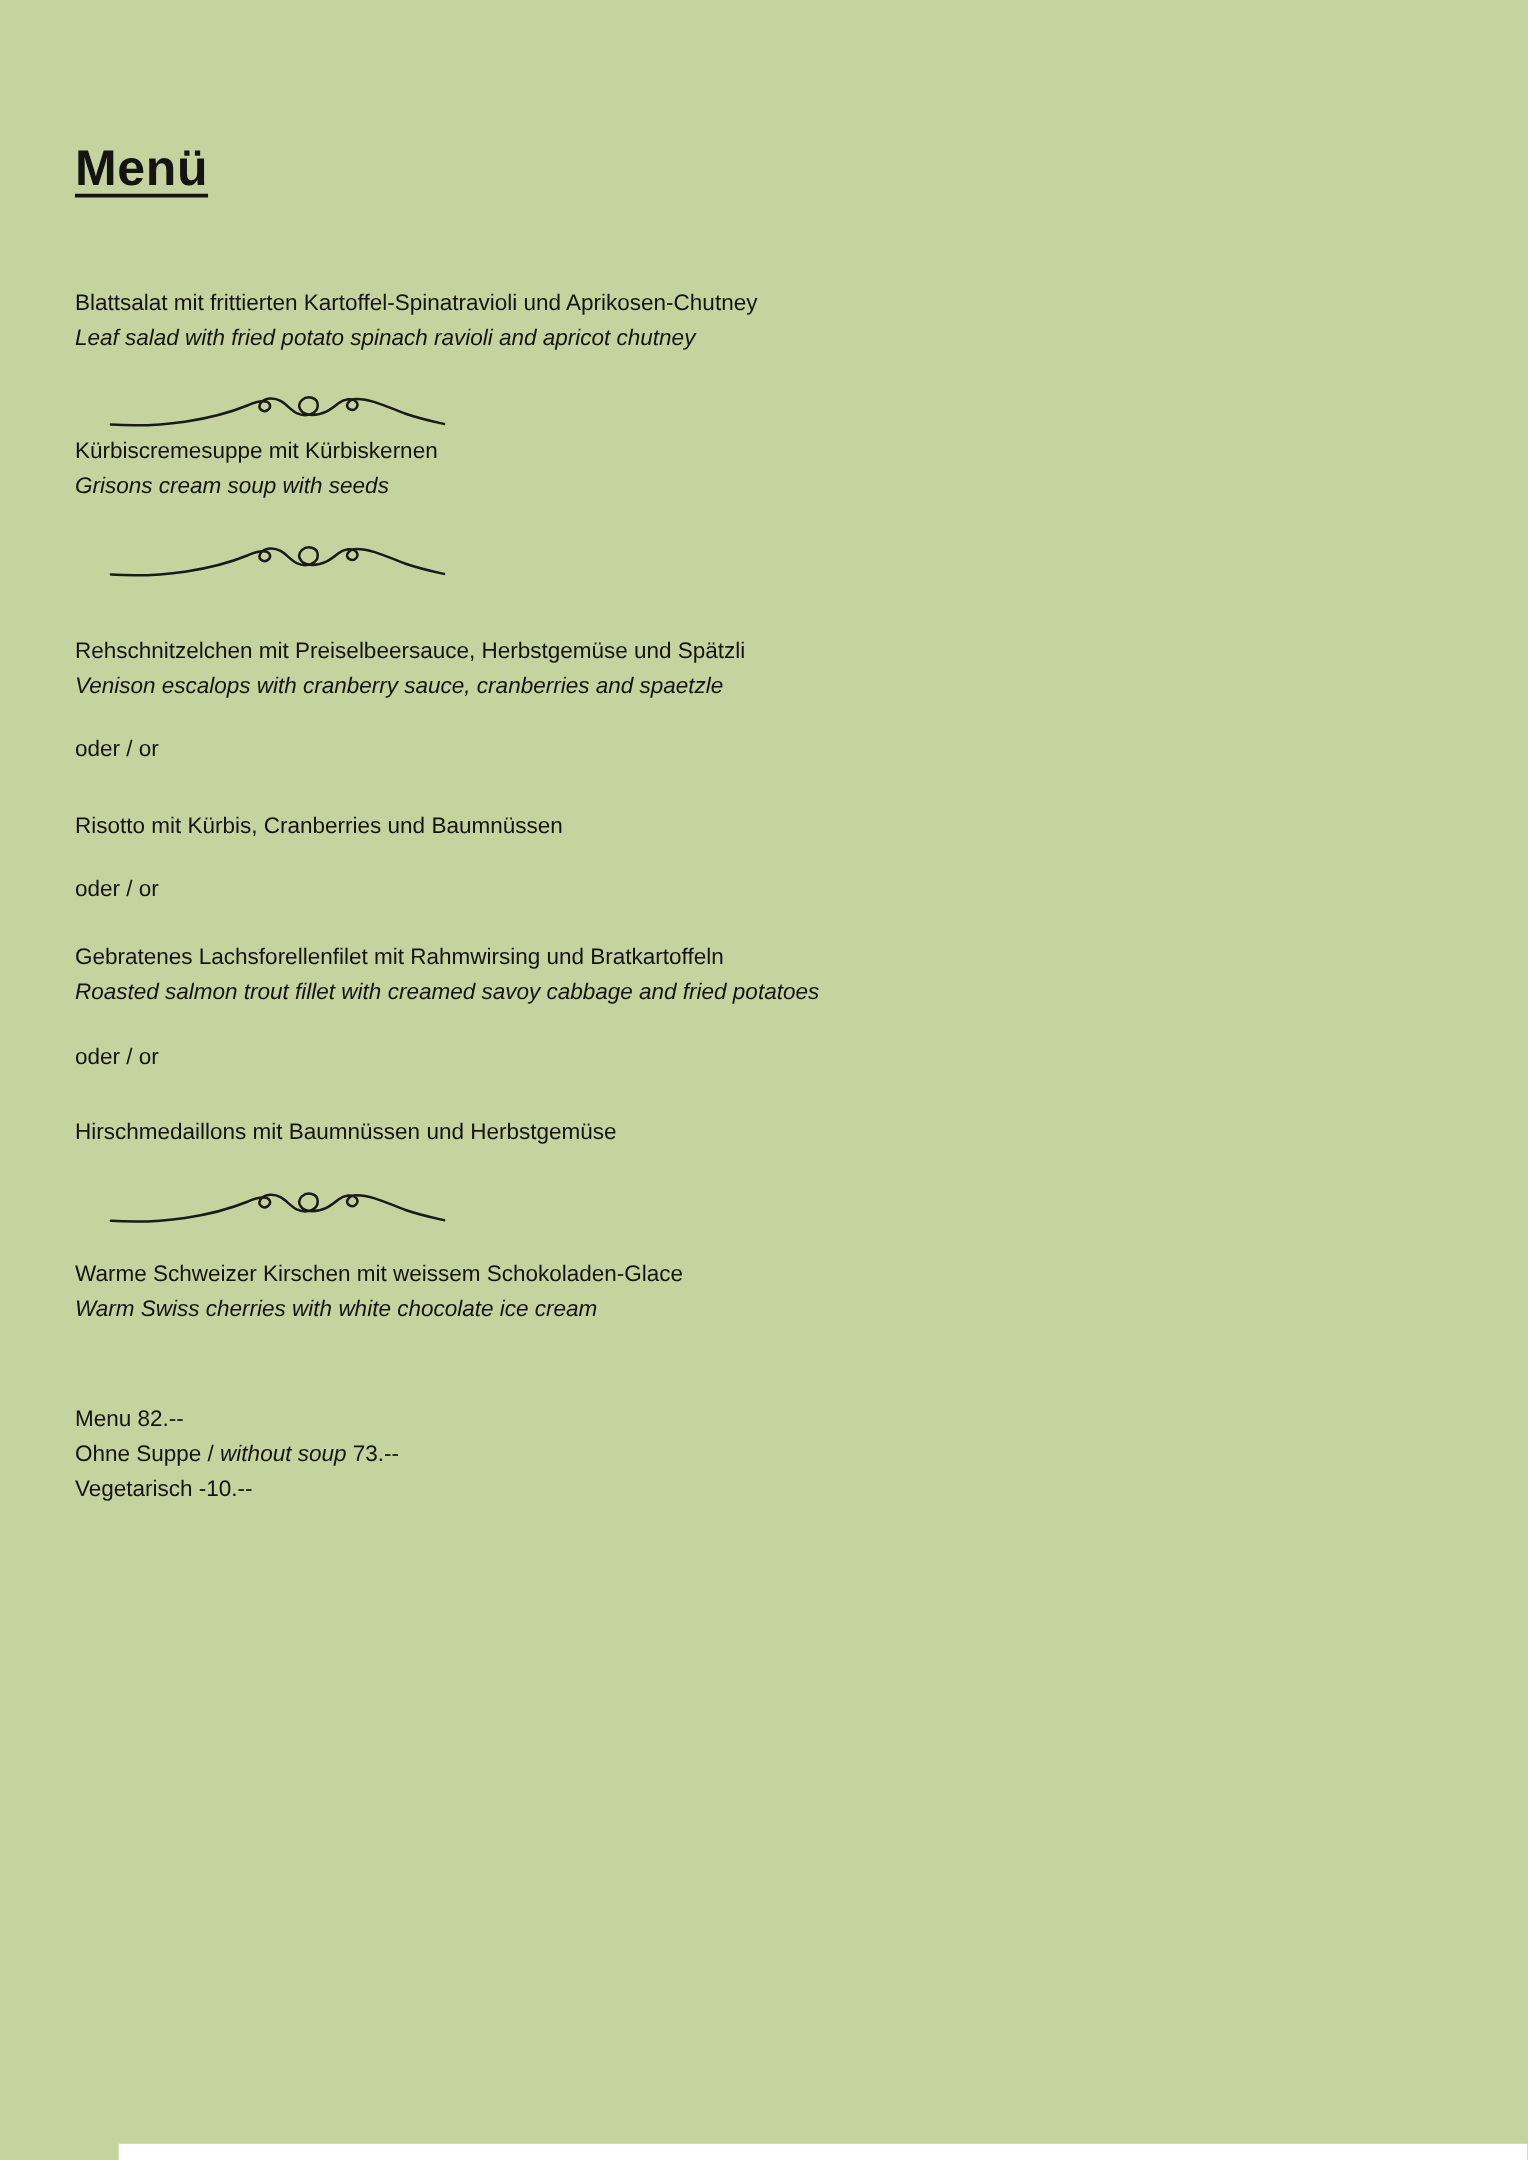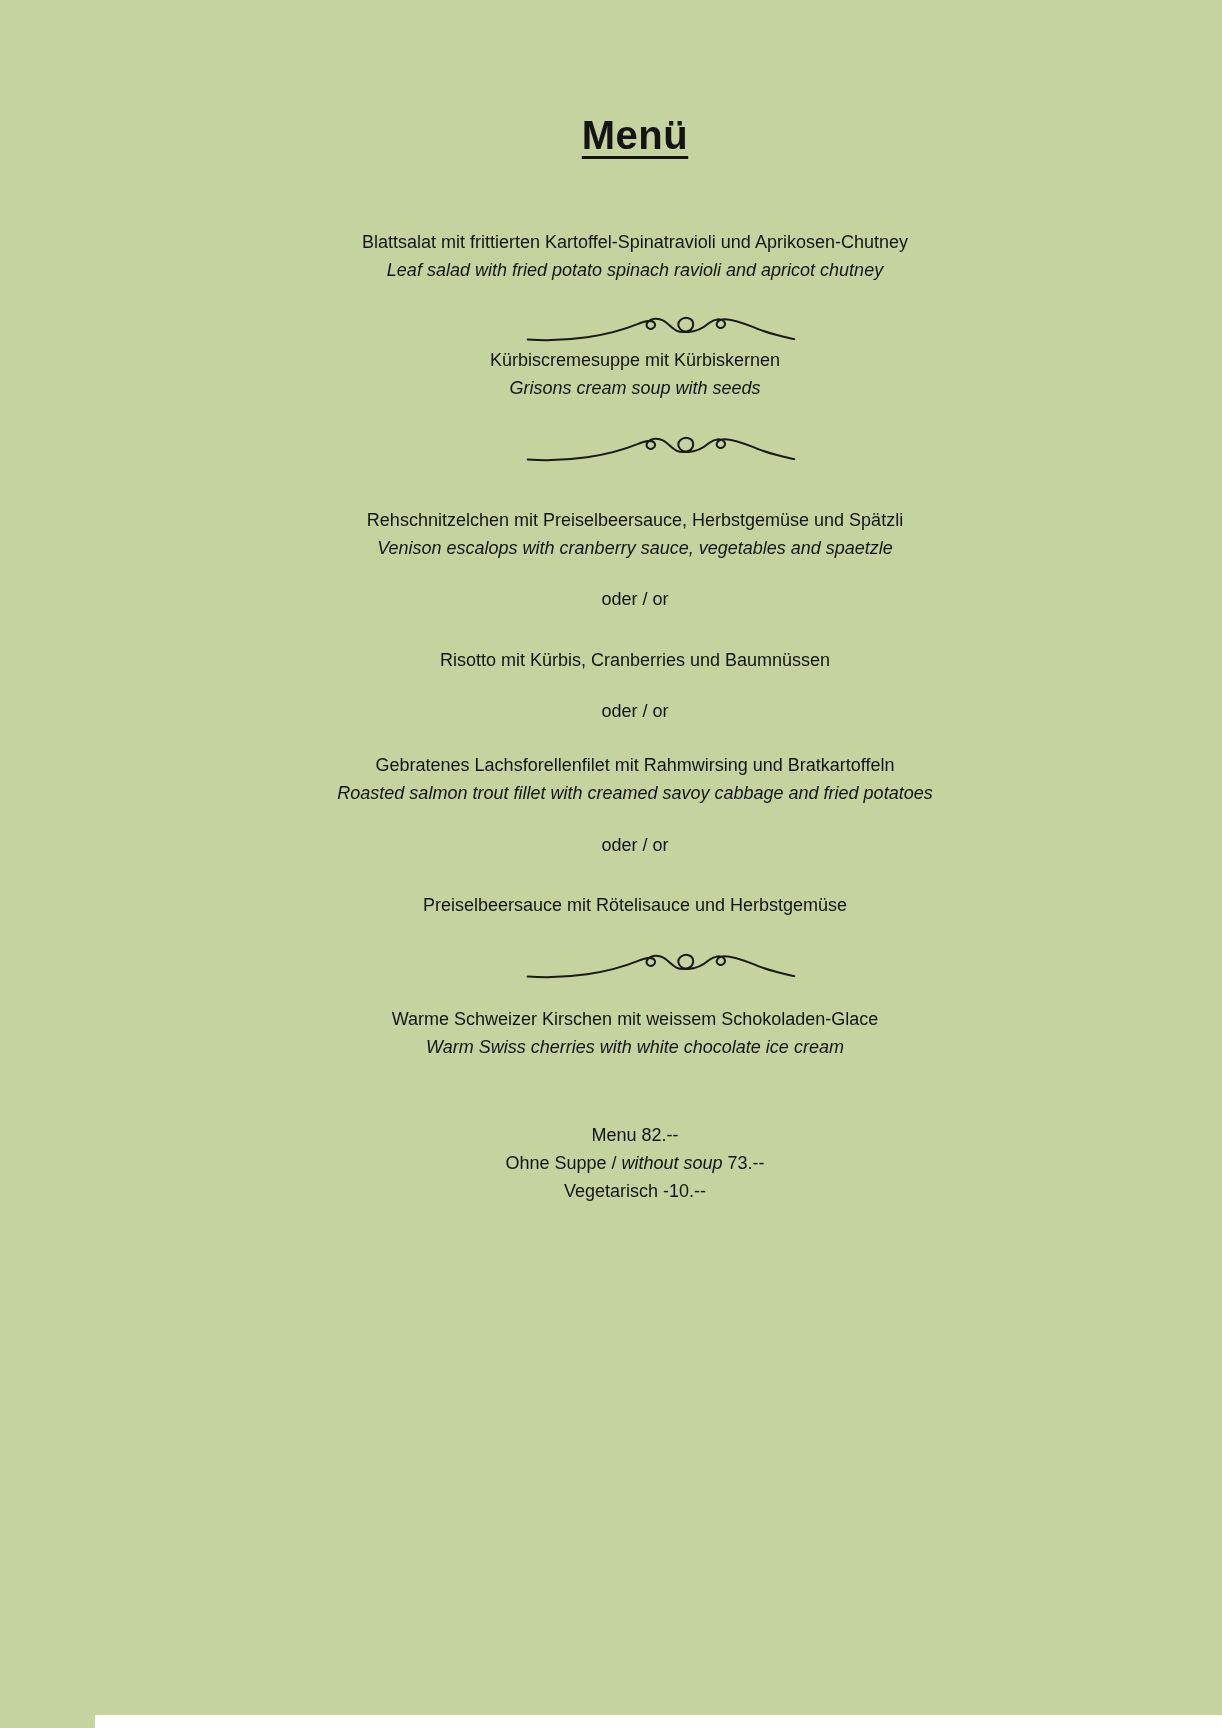--- a/index.html
+++ b/index.html
@@ -9,22 +9,21 @@
   body {
     width: 1222px;
     height: 1728px;
     background: #c5d39e;
     font-family: "Liberation Sans", sans-serif;
     color: #141414;
     position: relative;
     overflow: hidden;
   }
   .content {
-    padding-left: 48px; 
-    text-align: center;
+    padding-left: 60px; 
   }
   .title {
     margin: 0;
     padding-top: 110px;
     font-size: 40px;
     line-height: 50px;
     font-weight: bold;
     text-decoration: underline;
     text-decoration-thickness: 3px;
     text-underline-offset: 7px;
@@ -93,40 +92,40 @@
   </section>
 
   <div class="flourish flou-2">
     <svg viewBox="0 0 300 44" width="272" height="40" aria-hidden="true">
       <path d="M3 37 C 48 40, 92 33, 124 20 C 133 16, 141 15, 143 19 C 145 23.5, 139 27, 135.5 24 C 132 21, 135.5 14.5, 143.5 14 C 155 13.5, 159 23, 167 27 C 175.5 31, 185.5 27.5, 185.5 20 C 185.5 13, 176.5 11, 171.5 15.5 C 166.5 20, 170 28, 179 28.5 C 190 29, 197.5 23.5, 203.5 18.5 C 208.5 14.5, 216.5 13, 219.5 17 C 222.5 21, 218 26, 213.5 23.5 C 209 21, 212 14.5, 220 14.5 C 233 14.5, 248 22, 263 27.5 C 276 32, 288 34.5, 297 36.5" fill="none" stroke="#1a1a1a" stroke-width="2.2" stroke-linecap="round"></path>
     </svg>
   </div>
 
   <section class="course-3">
     <p class="de">Rehschnitzelchen mit Preiselbeersauce, Herbstgemüse und Spätzli</p>
-    <p class="en">Venison escalops with cranberry sauce, vegetables and spaetzle</p>
+    <p class="en">Venison escalops with cranberry sauce, cranberries and spaetzle</p>
   </section>
 
   <p class="oder-1">oder / or</p>
 
   <section class="course-4">
     <p class="de">Risotto mit Kürbis, Cranberries und Baumnüssen</p>
   </section>
 
   <p class="oder-2">oder / or</p>
 
   <section class="course-5">
     <p class="de">Gebratenes Lachsforellenfilet mit Rahmwirsing und Bratkartoffeln</p>
     <p class="en">Roasted salmon trout fillet with creamed savoy cabbage and fried potatoes</p>
   </section>
 
   <p class="oder-3">oder / or</p>
 
   <section class="course-6">
-    <p class="de">Preiselbeersauce mit Rötelisauce und Herbstgemüse</p>
+    <p class="de">Hirschmedaillons mit Baumnüssen und Herbstgemüse</p>
   </section>
 
   <div class="flourish flou-3">
     <svg viewBox="0 0 300 44" width="272" height="40" aria-hidden="true">
       <path d="M3 37 C 48 40, 92 33, 124 20 C 133 16, 141 15, 143 19 C 145 23.5, 139 27, 135.5 24 C 132 21, 135.5 14.5, 143.5 14 C 155 13.5, 159 23, 167 27 C 175.5 31, 185.5 27.5, 185.5 20 C 185.5 13, 176.5 11, 171.5 15.5 C 166.5 20, 170 28, 179 28.5 C 190 29, 197.5 23.5, 203.5 18.5 C 208.5 14.5, 216.5 13, 219.5 17 C 222.5 21, 218 26, 213.5 23.5 C 209 21, 212 14.5, 220 14.5 C 233 14.5, 248 22, 263 27.5 C 276 32, 288 34.5, 297 36.5" fill="none" stroke="#1a1a1a" stroke-width="2.2" stroke-linecap="round"></path>
     </svg>
   </div>
 
   <section class="course-7">
     <p class="de">Warme Schweizer Kirschen mit weissem Schokoladen-Glace</p>

